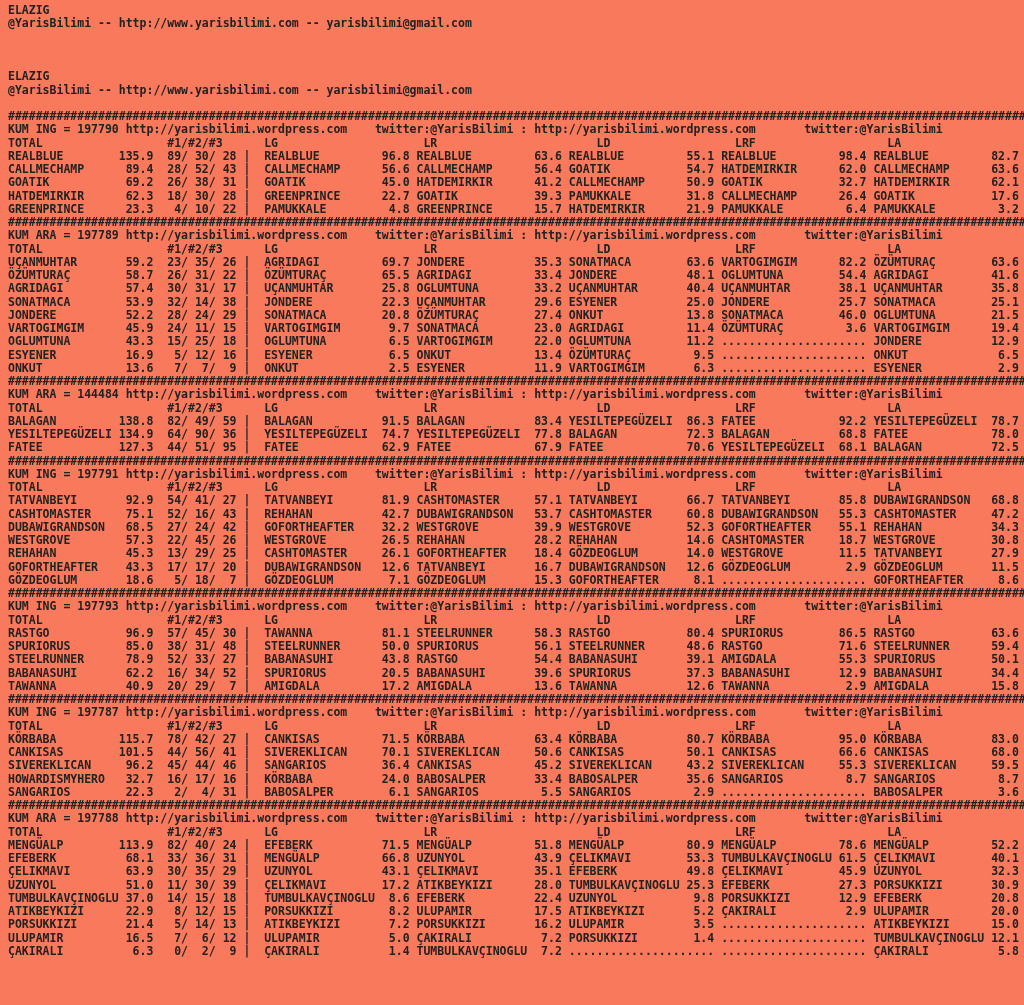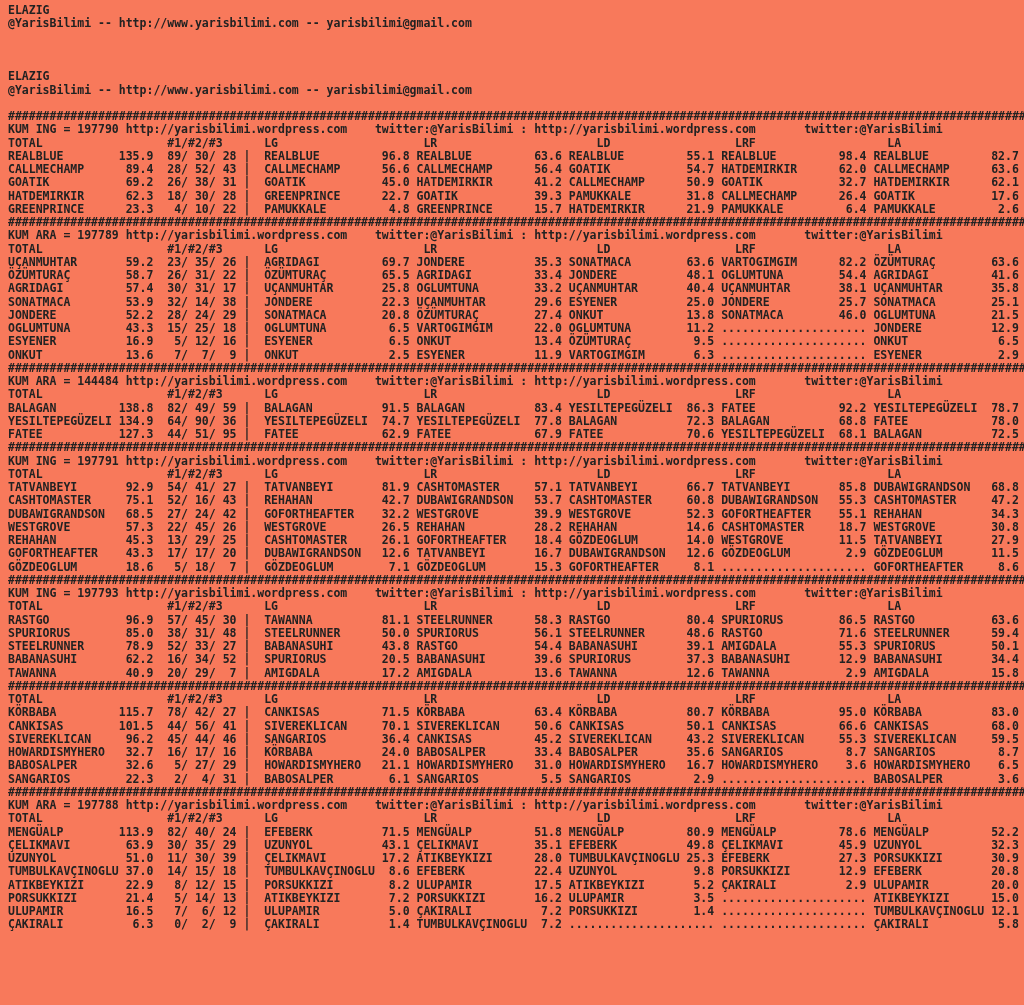--- a/index.html
+++ b/index.html
@@ -37,29 +37,30 @@
     <div class="line">ELAZIG</div>
     <div class="line">@YarisBilimi -- http://www.yarisbilimi.com -- yarisbilimi@gmail.com</div>
     <div class="line"></div>
     <div class="line">###################################################################################################################################################</div>
     <div class="line">KUM ING = 197790 http://yarisbilimi.wordpress.com    twitter:@YarisBilimi : http://yarisbilimi.wordpress.com       twitter:@YarisBilimi</div>
     <div class="line">TOTAL                  #1/#2/#3      LG                     LR                       LD                  LRF                   LA</div>
     <div class="line">REALBLUE        135.9  89/ 30/ 28 |  REALBLUE         96.8 REALBLUE         63.6 REALBLUE         55.1 REALBLUE         98.4 REALBLUE         82.7</div>
     <div class="line">CALLMECHAMP      89.4  28/ 52/ 43 |  CALLMECHAMP      56.6 CALLMECHAMP      56.4 GOATIK           54.7 HATDEMIRKIR      62.0 CALLMECHAMP      63.6</div>
     <div class="line">GOATIK           69.2  26/ 38/ 31 |  GOATIK           45.0 HATDEMIRKIR      41.2 CALLMECHAMP      50.9 GOATIK           32.7 HATDEMIRKIR      62.1</div>
     <div class="line">HATDEMIRKIR      62.3  18/ 30/ 28 |  GREENPRINCE      22.7 GOATIK           39.3 PAMUKKALE        31.8 CALLMECHAMP      26.4 GOATIK           17.6</div>
-    <div class="line">GREENPRINCE      23.3   4/ 10/ 22 |  PAMUKKALE         4.8 GREENPRINCE      15.7 HATDEMIRKIR      21.9 PAMUKKALE         6.4 PAMUKKALE         2.6</div>
+    <div class="line">GREENPRINCE      23.3   4/ 10/ 22 |  PAMUKKALE         4.8 GREENPRINCE      15.7 HATDEMIRKIR      21.9 PAMUKKALE         6.4 PAMUKKALE         3.2</div>
     <div class="line">###################################################################################################################################################</div>
     <div class="line">KUM ARA = 197789 http://yarisbilimi.wordpress.com    twitter:@YarisBilimi : http://yarisbilimi.wordpress.com       twitter:@YarisBilimi</div>
     <div class="line">TOTAL                  #1/#2/#3      LG                     LR                       LD                  LRF                   LA</div>
     <div class="line">UÇANMUHTAR       59.2  23/ 35/ 26 |  AGRIDAGI         69.7 JONDERE          35.3 SONATMACA        63.6 VARTOGIMGIM      82.2 ÖZÜMTURAÇ        63.6</div>
     <div class="line">ÖZÜMTURAÇ        58.7  26/ 31/ 22 |  ÖZÜMTURAÇ        65.5 AGRIDAGI         33.4 JONDERE          48.1 OGLUMTUNA        54.4 AGRIDAGI         41.6</div>
     <div class="line">AGRIDAGI         57.4  30/ 31/ 17 |  UÇANMUHTAR       25.8 OGLUMTUNA        33.2 UÇANMUHTAR       40.4 UÇANMUHTAR       38.1 UÇANMUHTAR       35.8</div>
     <div class="line">SONATMACA        53.9  32/ 14/ 38 |  JONDERE          22.3 UÇANMUHTAR       29.6 ESYENER          25.0 JONDERE          25.7 SONATMACA        25.1</div>
     <div class="line">JONDERE          52.2  28/ 24/ 29 |  SONATMACA        20.8 ÖZÜMTURAÇ        27.4 ONKUT            13.8 SONATMACA        46.0 OGLUMTUNA        21.5</div>
+    <div class="line">VARTOGIMGIM      45.9  24/ 11/ 15 |  VARTOGIMGIM       9.7 SONATMACA        23.0 AGRIDAGI         11.4 ÖZÜMTURAÇ         3.6 VARTOGIMGIM      19.4</div>
     <div class="line">OGLUMTUNA        43.3  15/ 25/ 18 |  OGLUMTUNA         6.5 VARTOGIMGIM      22.0 OGLUMTUNA        11.2 ..................... JONDERE          12.9</div>
     <div class="line">ESYENER          16.9   5/ 12/ 16 |  ESYENER           6.5 ONKUT            13.4 ÖZÜMTURAÇ         9.5 ..................... ONKUT             6.5</div>
     <div class="line">ONKUT            13.6   7/  7/  9 |  ONKUT             2.5 ESYENER          11.9 VARTOGIMGIM       6.3 ..................... ESYENER           2.9</div>
     <div class="line">###################################################################################################################################################</div>
     <div class="line">KUM ARA = 144484 http://yarisbilimi.wordpress.com    twitter:@YarisBilimi : http://yarisbilimi.wordpress.com       twitter:@YarisBilimi</div>
     <div class="line">TOTAL                  #1/#2/#3      LG                     LR                       LD                  LRF                   LA</div>
     <div class="line">BALAGAN         138.8  82/ 49/ 59 |  BALAGAN          91.5 BALAGAN          83.4 YESILTEPEGÜZELI  86.3 FATEE            92.2 YESILTEPEGÜZELI  78.7</div>
     <div class="line">YESILTEPEGÜZELI 134.9  64/ 90/ 36 |  YESILTEPEGÜZELI  74.7 YESILTEPEGÜZELI  77.8 BALAGAN          72.3 BALAGAN          68.8 FATEE            78.0</div>
     <div class="line">FATEE           127.3  44/ 51/ 95 |  FATEE            62.9 FATEE            67.9 FATEE            70.6 YESILTEPEGÜZELI  68.1 BALAGAN          72.5</div>
     <div class="line">###################################################################################################################################################</div>
@@ -74,31 +75,32 @@
     <div class="line">GÖZDEOGLUM       18.6   5/ 18/  7 |  GÖZDEOGLUM        7.1 GÖZDEOGLUM       15.3 GOFORTHEAFTER     8.1 ..................... GOFORTHEAFTER     8.6</div>
     <div class="line">###################################################################################################################################################</div>
     <div class="line">KUM ING = 197793 http://yarisbilimi.wordpress.com    twitter:@YarisBilimi : http://yarisbilimi.wordpress.com       twitter:@YarisBilimi</div>
     <div class="line">TOTAL                  #1/#2/#3      LG                     LR                       LD                  LRF                   LA</div>
     <div class="line">RASTGO           96.9  57/ 45/ 30 |  TAWANNA          81.1 STEELRUNNER      58.3 RASTGO           80.4 SPURIORUS        86.5 RASTGO           63.6</div>
     <div class="line">SPURIORUS        85.0  38/ 31/ 48 |  STEELRUNNER      50.0 SPURIORUS        56.1 STEELRUNNER      48.6 RASTGO           71.6 STEELRUNNER      59.4</div>
     <div class="line">STEELRUNNER      78.9  52/ 33/ 27 |  BABANASUHI       43.8 RASTGO           54.4 BABANASUHI       39.1 AMIGDALA         55.3 SPURIORUS        50.1</div>
     <div class="line">BABANASUHI       62.2  16/ 34/ 52 |  SPURIORUS        20.5 BABANASUHI       39.6 SPURIORUS        37.3 BABANASUHI       12.9 BABANASUHI       34.4</div>
     <div class="line">TAWANNA          40.9  20/ 29/  7 |  AMIGDALA         17.2 AMIGDALA         13.6 TAWANNA          12.6 TAWANNA           2.9 AMIGDALA         15.8</div>
     <div class="line">###################################################################################################################################################</div>
+    <div class="line">KUM ING = 197787 http://yarisbilimi.wordpress.com    twitter:@YarisBilimi : http://yarisbilimi.wordpress.com       twitter:@YarisBilimi</div>
     <div class="line">TOTAL                  #1/#2/#3      LG                     LR                       LD                  LRF                   LA</div>
     <div class="line">KÖRBABA         115.7  78/ 42/ 27 |  CANKISAS         71.5 KÖRBABA          63.4 KÖRBABA          80.7 KÖRBABA          95.0 KÖRBABA          83.0</div>
     <div class="line">CANKISAS        101.5  44/ 56/ 41 |  SIVEREKLICAN     70.1 SIVEREKLICAN     50.6 CANKISAS         50.1 CANKISAS         66.6 CANKISAS         68.0</div>
     <div class="line">SIVEREKLICAN     96.2  45/ 44/ 46 |  SANGARIOS        36.4 CANKISAS         45.2 SIVEREKLICAN     43.2 SIVEREKLICAN     55.3 SIVEREKLICAN     59.5</div>
     <div class="line">HOWARDISMYHERO   32.7  16/ 17/ 16 |  KÖRBABA          24.0 BABOSALPER       33.4 BABOSALPER       35.6 SANGARIOS         8.7 SANGARIOS         8.7</div>
-    <div class="line">BABOSALPER       32.6   5/ 27/ 29 |  HOWARDISMYHERO   21.1 HOWARDISMYHERO   31.0 HOWARDISMYHERO   16.7 HOWARDISMYHERO    3.6 HOWARDISMYHERO    6.5</div>
     <div class="line">SANGARIOS        22.3   2/  4/ 31 |  BABOSALPER        6.1 SANGARIOS         5.5 SANGARIOS         2.9 ..................... BABOSALPER        3.6</div>
     <div class="line">###################################################################################################################################################</div>
     <div class="line">KUM ARA = 197788 http://yarisbilimi.wordpress.com    twitter:@YarisBilimi : http://yarisbilimi.wordpress.com       twitter:@YarisBilimi</div>
     <div class="line">TOTAL                  #1/#2/#3      LG                     LR                       LD                  LRF                   LA</div>
     <div class="line">MENGÜALP        113.9  82/ 40/ 24 |  EFEBERK          71.5 MENGÜALP         51.8 MENGÜALP         80.9 MENGÜALP         78.6 MENGÜALP         52.2</div>
+    <div class="line">EFEBERK          68.1  33/ 36/ 31 |  MENGÜALP         66.8 UZUNYOL          43.9 ÇELIKMAVI        53.3 TUMBULKAVÇINOGLU 61.5 ÇELIKMAVI        40.1</div>
     <div class="line">ÇELIKMAVI        63.9  30/ 35/ 29 |  UZUNYOL          43.1 ÇELIKMAVI        35.1 EFEBERK          49.8 ÇELIKMAVI        45.9 UZUNYOL          32.3</div>
     <div class="line">UZUNYOL          51.0  11/ 30/ 39 |  ÇELIKMAVI        17.2 ATIKBEYKIZI      28.0 TUMBULKAVÇINOGLU 25.3 EFEBERK          27.3 PORSUKKIZI       30.9</div>
     <div class="line">TUMBULKAVÇINOGLU 37.0  14/ 15/ 18 |  TUMBULKAVÇINOGLU  8.6 EFEBERK          22.4 UZUNYOL           9.8 PORSUKKIZI       12.9 EFEBERK          20.8</div>
     <div class="line">ATIKBEYKIZI      22.9   8/ 12/ 15 |  PORSUKKIZI        8.2 ULUPAMIR         17.5 ATIKBEYKIZI       5.2 ÇAKIRALI          2.9 ULUPAMIR         20.0</div>
     <div class="line">PORSUKKIZI       21.4   5/ 14/ 13 |  ATIKBEYKIZI       7.2 PORSUKKIZI       16.2 ULUPAMIR          3.5 ..................... ATIKBEYKIZI      15.0</div>
     <div class="line">ULUPAMIR         16.5   7/  6/ 12 |  ULUPAMIR          5.0 ÇAKIRALI          7.2 PORSUKKIZI        1.4 ..................... TUMBULKAVÇINOGLU 12.1</div>
     <div class="line">ÇAKIRALI          6.3   0/  2/  9 |  ÇAKIRALI          1.4 TUMBULKAVÇINOGLU  7.2 ..................... ..................... ÇAKIRALI          5.8</div>
   </div>
 
 </body></html>

